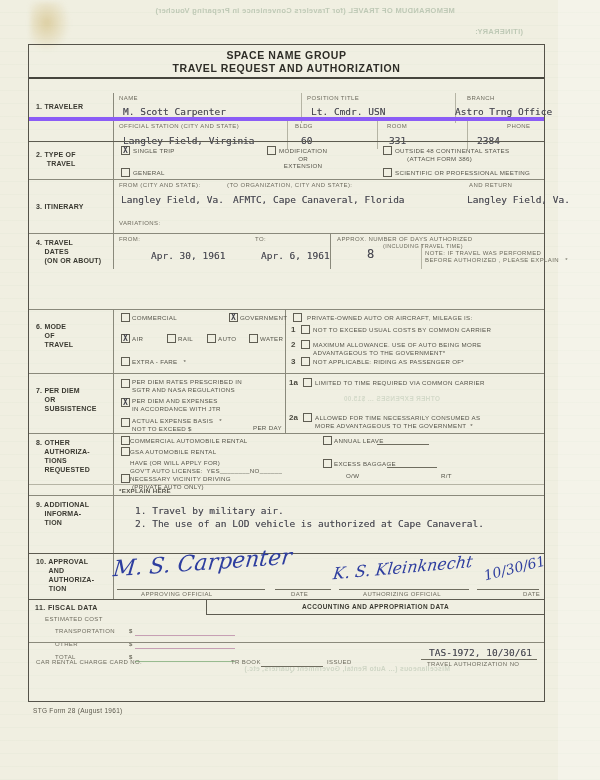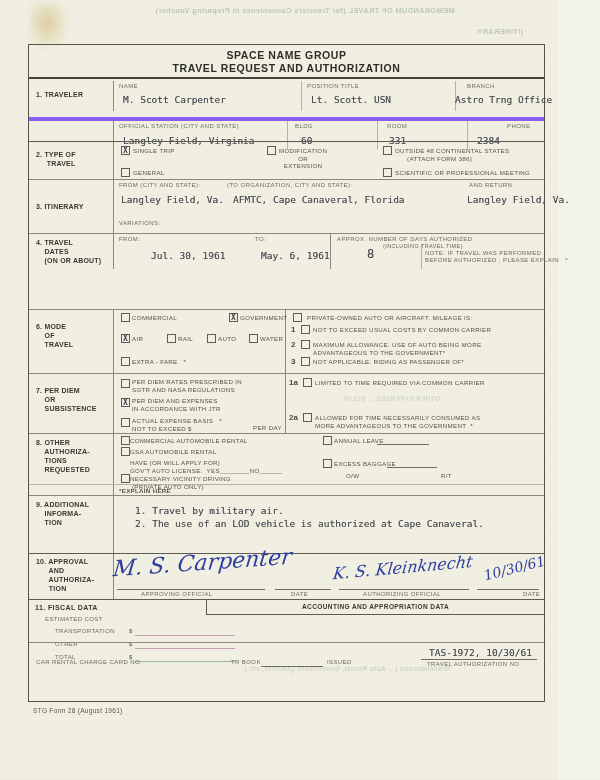--- a/index.html
+++ b/index.html
@@ -92,30 +92,30 @@
 <div class="bleed" style="left:330px;top:395px;width:110px;font-size:6.5px;opacity:.35;">OTHER EXPENSES … $15.00</div>
 <div class="bleed" style="left:200px;top:665px;width:250px;font-size:6.8px;opacity:.4;">Miscellaneous (… Auto Rental, Government Quarters, etc.)</div>
 
 <div class="form">
 
   <div class="row" style="top:0;height:34px;border-top:none;border-bottom:2px solid #46453d;">
     <div class="hdr" style="top:4px;">SPACE NAME GROUP</div>
     <div class="hdr" style="top:17px;">TRAVEL REQUEST AND AUTHORIZATION</div>
   </div>
 
-  <div class="row" style="top:36px;height:30px;border-top:none;">
+  <div class="row" style="top:48px;height:30px;border-top:none;">
     <div class="lab" style="padding-top:9px;">1. TRAVELER</div>
     <div class="con">
       <div class="vline lt" style="left:186px;"></div>
       <div class="vline lt" style="left:340px;"></div>
       <span class="cap" style="left:4px;top:2px;">NAME</span>
       <span class="cap" style="left:192px;top:2px;">POSITION TITLE</span>
       <span class="cap" style="left:352px;top:2px;">BRANCH</span>
       <span class="tw" style="left:8px;top:13px;">M. Scott Carpenter</span>
-      <span class="tw" style="left:196px;top:13px;">Lt. Scott. USN</span>
+      <span class="tw" style="left:196px;top:13px;">Lt. Cmdr. USN</span>
       <span class="tw" style="left:340px;top:13px;">Astro Trng Office</span>
     </div>
   </div>
 
   <div class="row" style="top:72px;height:32px;border-top:4px solid #8b5cf6;">
     <div class="lab"></div>
     <div class="con">
       <div class="vline lt" style="left:172px;"></div>
       <div class="vline lt" style="left:262px;"></div>
       <div class="vline lt" style="left:352px;"></div>
@@ -165,22 +165,22 @@
 
   <div class="row" style="top:188px;height:36px;">
     <div class="lab" style="padding-top:4px;">4. TRAVEL
     DATES
     (ON OR ABOUT)</div>
     <div class="con">
       <div class="vline" style="left:215px;"></div>
       <div class="vline lt" style="left:306px;top:10px;"></div>
       <span class="cap" style="left:4px;top:2px;">FROM:</span>
       <span class="cap" style="left:140px;top:2px;">TO:</span>
-      <span class="tw" style="left:36px;top:16px;">Jul. 30, 1961</span>
-      <span class="tw" style="left:146px;top:16px;">May. 6, 1961</span>
+      <span class="tw" style="left:36px;top:16px;">Apr. 30, 1961</span>
+      <span class="tw" style="left:146px;top:16px;">Apr. 6, 1961</span>
       <span class="cap" style="left:222px;top:2px;">APPROX. NUMBER OF DAYS AUTHORIZED</span>
       <span class="cap" style="left:268px;top:9px;font-size:5.5px;">(INCLUDING TRAVEL TIME)</span>
       <span class="tw" style="left:252px;top:15px;font-size:12px;">8</span>
       <span class="cap" style="left:310px;top:16px;text-align:right;width:114px;">NOTE: IF TRAVEL WAS PERFORMED
 BEFORE AUTHORIZED , PLEASE EXPLAIN   *</span>
     </div>
   </div>
 
 
   <div class="row" style="top:264px;height:64px;">

